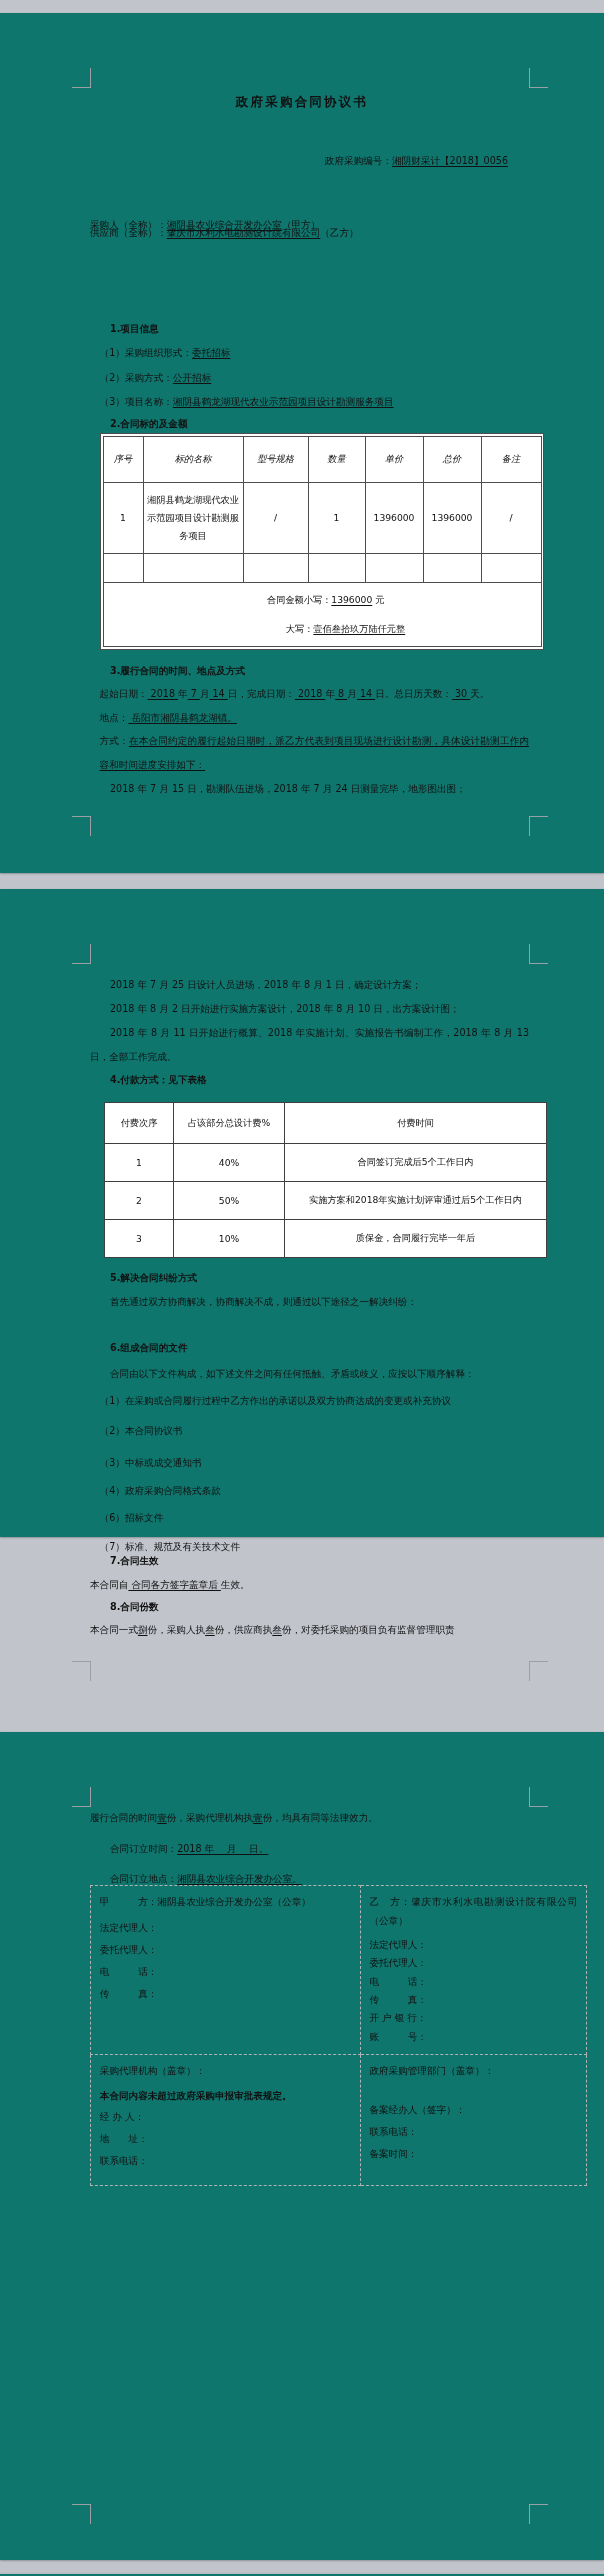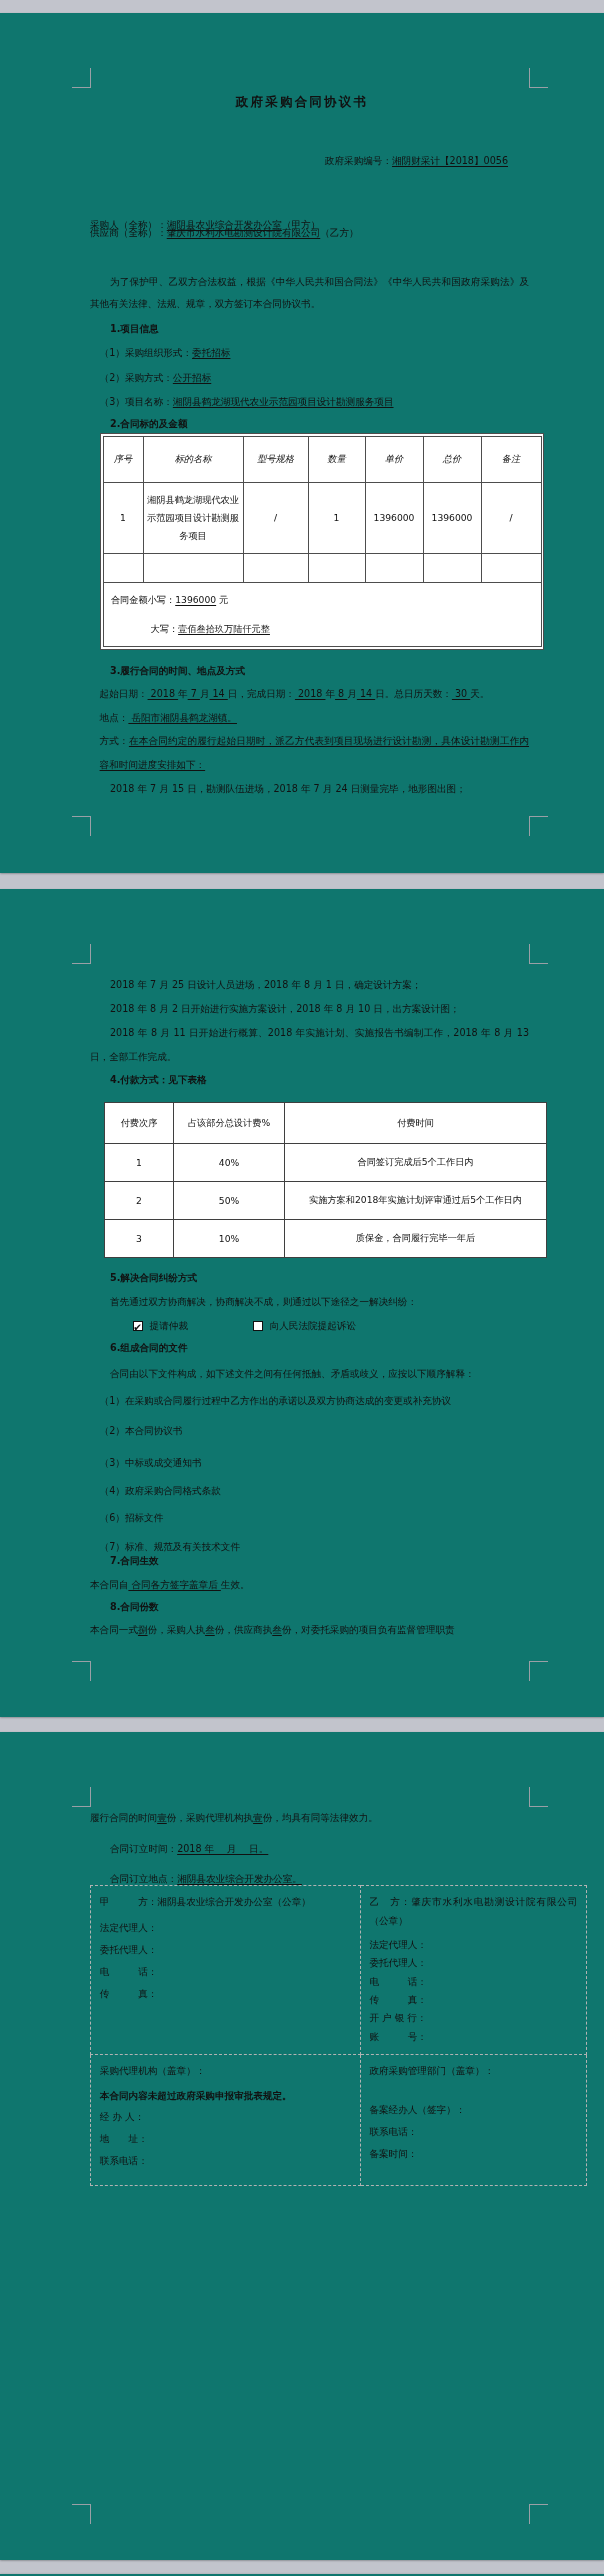--- a/index.html
+++ b/index.html
@@ -8,21 +8,21 @@
     background:#c2c4cc;
     font-family:"DejaVu Sans",sans-serif;
     color:#111;
     overflow:hidden;
   }
   .page{
     position:absolute;left:0;width:604px;background:#0f766e;
     box-shadow:0 0.7px 2.2px rgba(0,0,0,.45);
   }
   #p1{top:13.3px;height:860px;}
-  #p2{top:889px;height:828px;}
+  #p2{top:889px;height:648px;}
   #p3{top:1732px;height:828px;}
   #p4{top:2574px;height:2.2px;}
 
   
   .mark{position:absolute;width:17.7px;height:19px;border:0 solid #9aa0a6;}
   .m-tl{left:72px;top:55px;border-right-width:0.7px;border-bottom-width:0.7px;}
   .m-tr{left:529px;top:55px;border-left-width:0.7px;border-bottom-width:0.7px;}
   .m-bl{left:72px;border-right-width:0.7px;border-top-width:0.7px;}
   .m-br{left:529px;border-left-width:0.7px;border-top-width:0.7px;}
   #p1 .m-bl,#p1 .m-br{top:803px;}
@@ -39,21 +39,21 @@
 
   
   .tblwrap{position:absolute;border:0.7px solid #4d4d4d;padding:1.5px;background:#fff;}
   .goodswrap{left:100px;top:420px;}
   table{border-collapse:collapse;table-layout:fixed;font-size:9.2px;}
   .grid th,.grid td{border:0.7px solid #4d4d4d;text-align:center;vertical-align:middle;font-weight:normal;padding:1.5px 2.9px;word-break:break-all;}
   .goods{width:439px;}
   .goods .hrow{height:46px;font-style:italic;}
   .goods .drow{height:71px;}
   .goods .erow{height:29.5px;}
-  .goods .frow td{height:63px;text-align:left;vertical-align:top;padding:0;}
+  .goods .frow td{height:63px;text-align:center;vertical-align:top;padding:0;}
   .amt1{margin:10.3px 0 0 7.4px;}
   .amt2{margin:16px 0 0 47px;}
   .goods .drow td{line-height:17.7px;}
 
   
   .paywrap{left:104px;top:213px;border:none;padding:0;}
   .pay{width:441px;}
   .pay th,.pay td{border:1.1px solid #3f3f3f;}
   .pay .hrow{height:41px;}
   .pay .r{height:38px;}
@@ -84,21 +84,20 @@
 <section class="page" id="p1">
   <div class="mark m-tl"></div>
   <div class="mark m-tr"></div>
   <div class="mark m-bl"></div>
   <div class="mark m-br"></div>
 
   <div class="abs doc-title" style="top:77px">政府采购合同协议书</div>
   <div class="abs num-line" style="top:136px"><span>政府采购编号：</span><span class="u">湘阴财采计【2018】0056</span></div>
   <div class="abs" style="top:200px"><span>采购人（全称）：</span><span class="u">湘阴县农业综合开发办公室</span><span>（甲方）</span></div>
   <div class="abs" style="top:208px"><span>供应商（全称）：</span><span class="u">肇庆市水利水电勘测设计院有限公司</span><span>（乙方）</span></div>
-  <div class="abs ind2" style="top:258px;line-height:22px">为了保护甲、乙双方合法权益，根据《中华人民共和国合同法》《中华人民共和国政府采购法》及其他有关法律、法规、规章，双方签订本合同协议书。</div>
   <div class="abs head" style="top:304px">1.项目信息</div>
   <div class="abs ind1" style="top:328px"><span>（1）采购组织形式：</span><span class="u">委托招标</span></div>
   <div class="abs ind1" style="top:353px"><span>（2）采购方式：</span><span class="u">公开招标</span></div>
   <div class="abs ind1" style="top:377px"><span>（3）项目名称：</span><span class="u">湘阴县鹤龙湖现代农业示范园项目设计勘测服务项目</span></div>
   <div class="abs head" style="top:399px">2.合同标的及金额</div>
 
   <div class="tblwrap goodswrap">
     <table class="grid goods">
       <colgroup>
           <col style="width:40px">
@@ -192,24 +191,20 @@
         <td>3</td>
         <td>10%</td>
         <td>质保金，合同履行完毕一年后</td>
       </tr>
     </tbody>
       </table>
   </div>
 
   <div class="abs head" style="top:377px">5.解决合同纠纷方式</div>
   <div class="abs ind2" style="top:401px">首先通过双方协商解决，协商解决不成，则通过以下途径之一解决纠纷：</div>
-  <div class="abs checks" style="top:425px">
-    <span class="cbx on"></span><span>提请仲裁</span>
-    <span class="cbx opt2"></span><span>向人民法院提起诉讼</span>
-  </div>
   <div class="abs head" style="top:447px">6.组成合同的文件</div>
   <div class="abs ind2" style="top:473px">合同由以下文件构成，如下述文件之间有任何抵触、矛盾或歧义，应按以下顺序解释：</div>
   <div class="abs ind1" style="top:500px">（1）在采购或合同履行过程中乙方作出的承诺以及双方协商达成的变更或补充协议</div>
   <div class="abs ind1" style="top:530px">（2）本合同协议书</div>
   <div class="abs ind1" style="top:562px">（3）中标或成交通知书</div>
   <div class="abs ind1" style="top:590px">（4）政府采购合同格式条款</div>
   <div class="abs ind1" style="top:617px">（6）招标文件</div>
   <div class="abs ind1" style="top:646px">（7）标准、规范及有关技术文件</div>
   <div class="abs head" style="top:660px">7.合同生效</div>
   <div class="abs" style="top:684px"><span>本合同自</span><span class="u"> 合同各方签字盖章后 </span><span>生效。</span></div>

